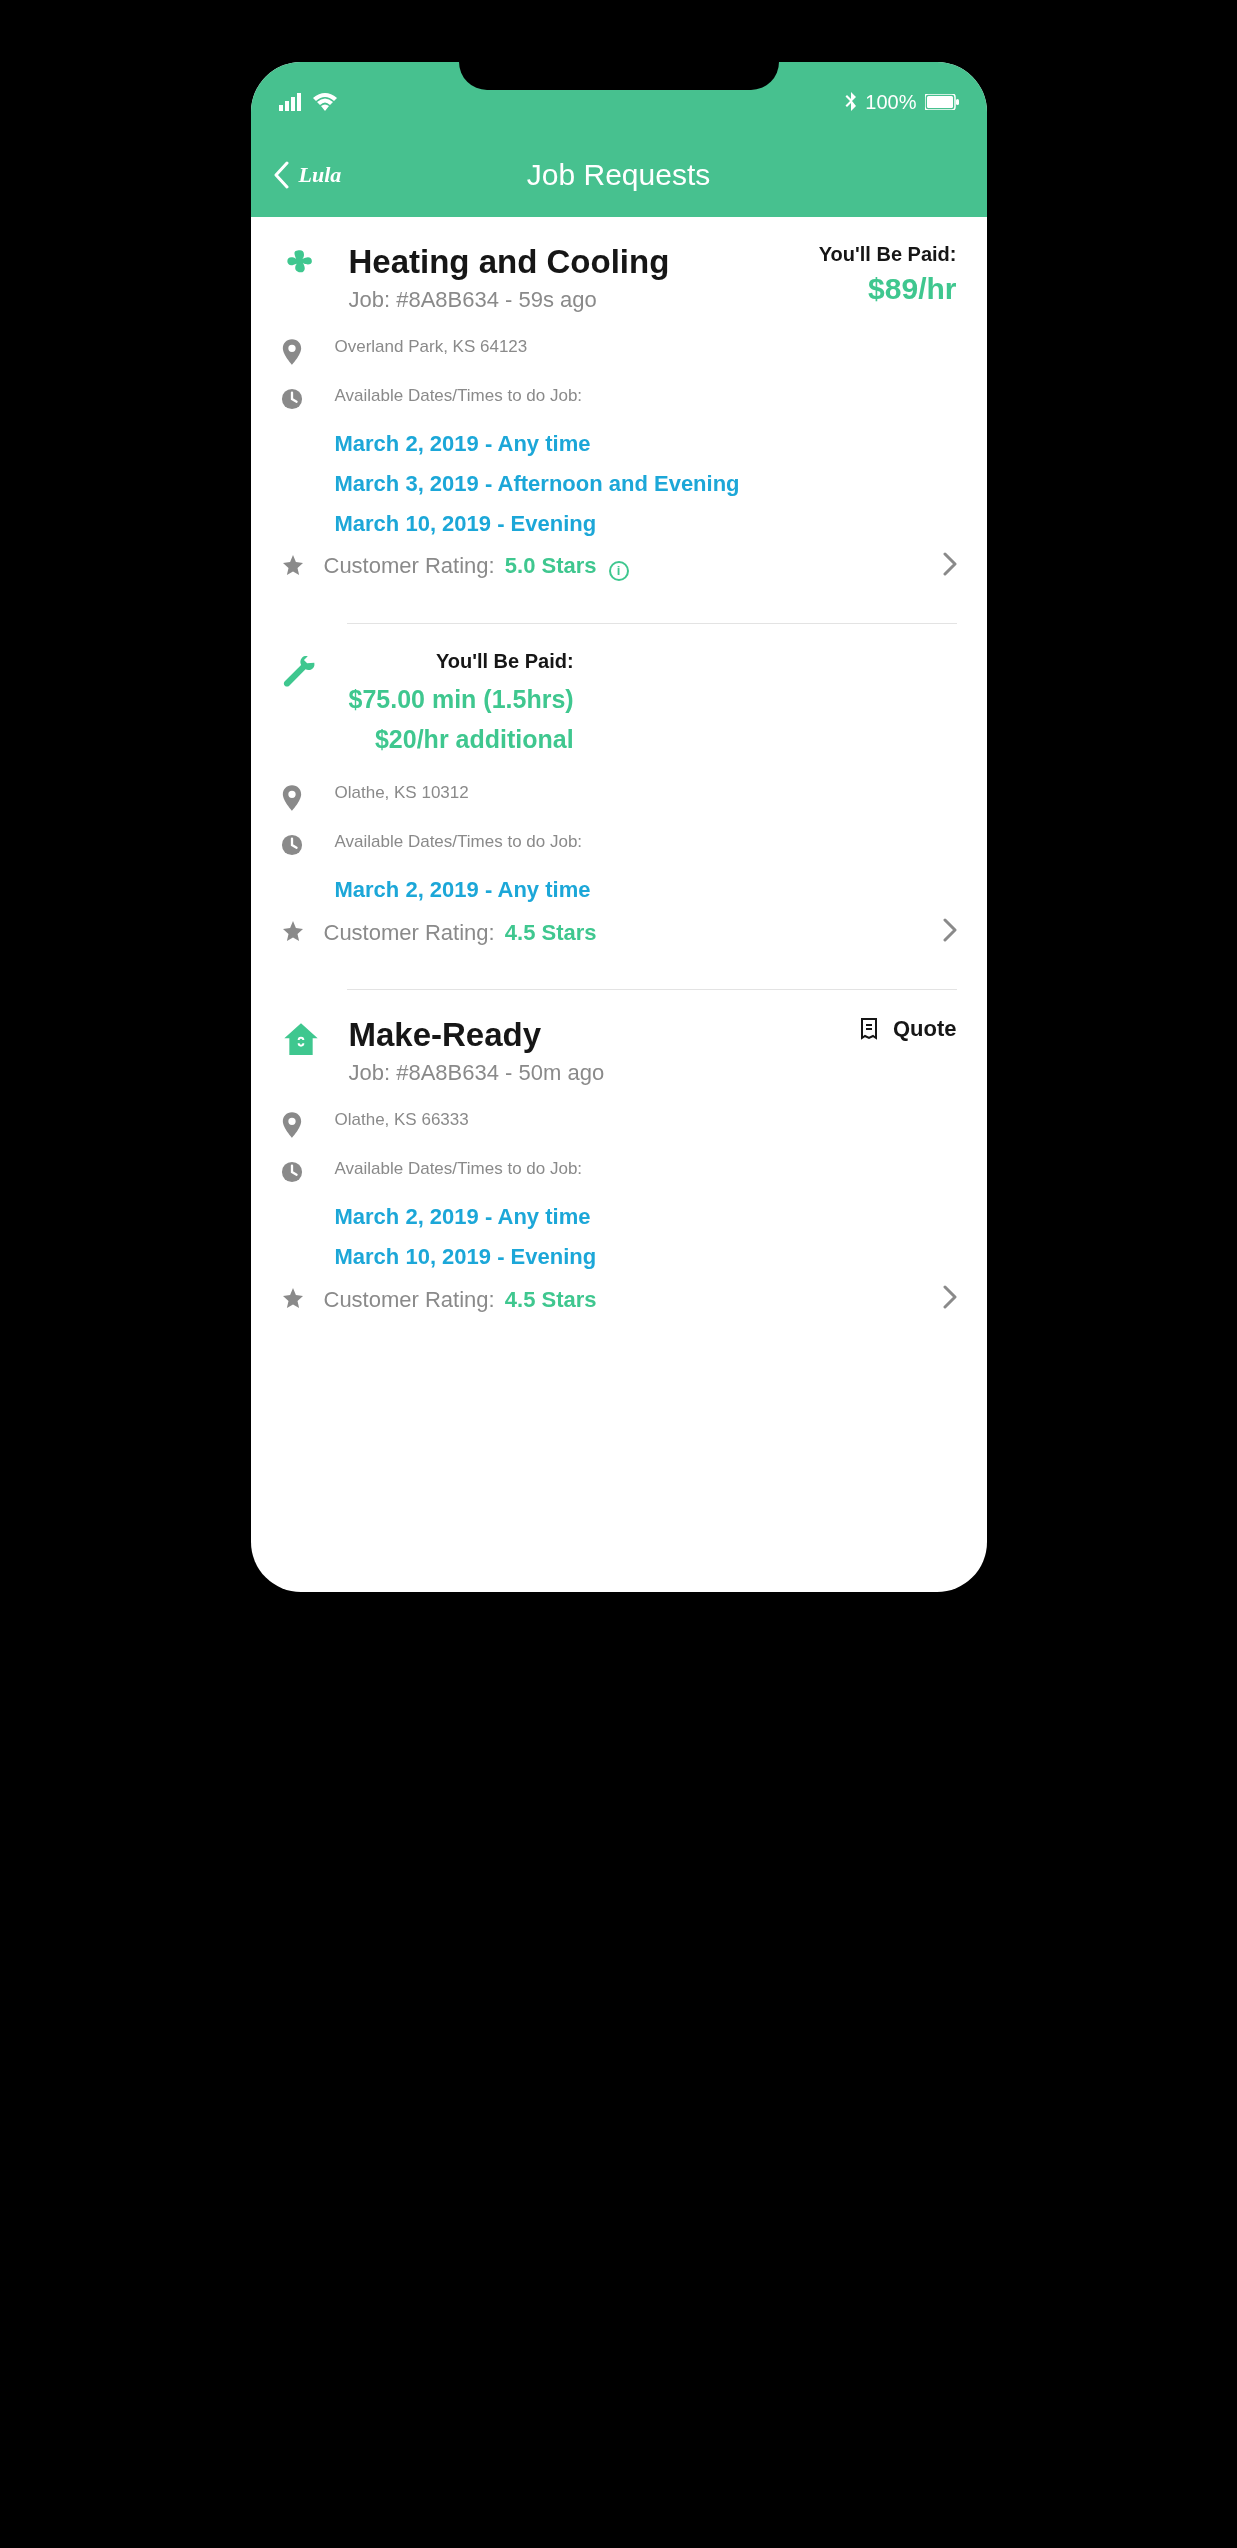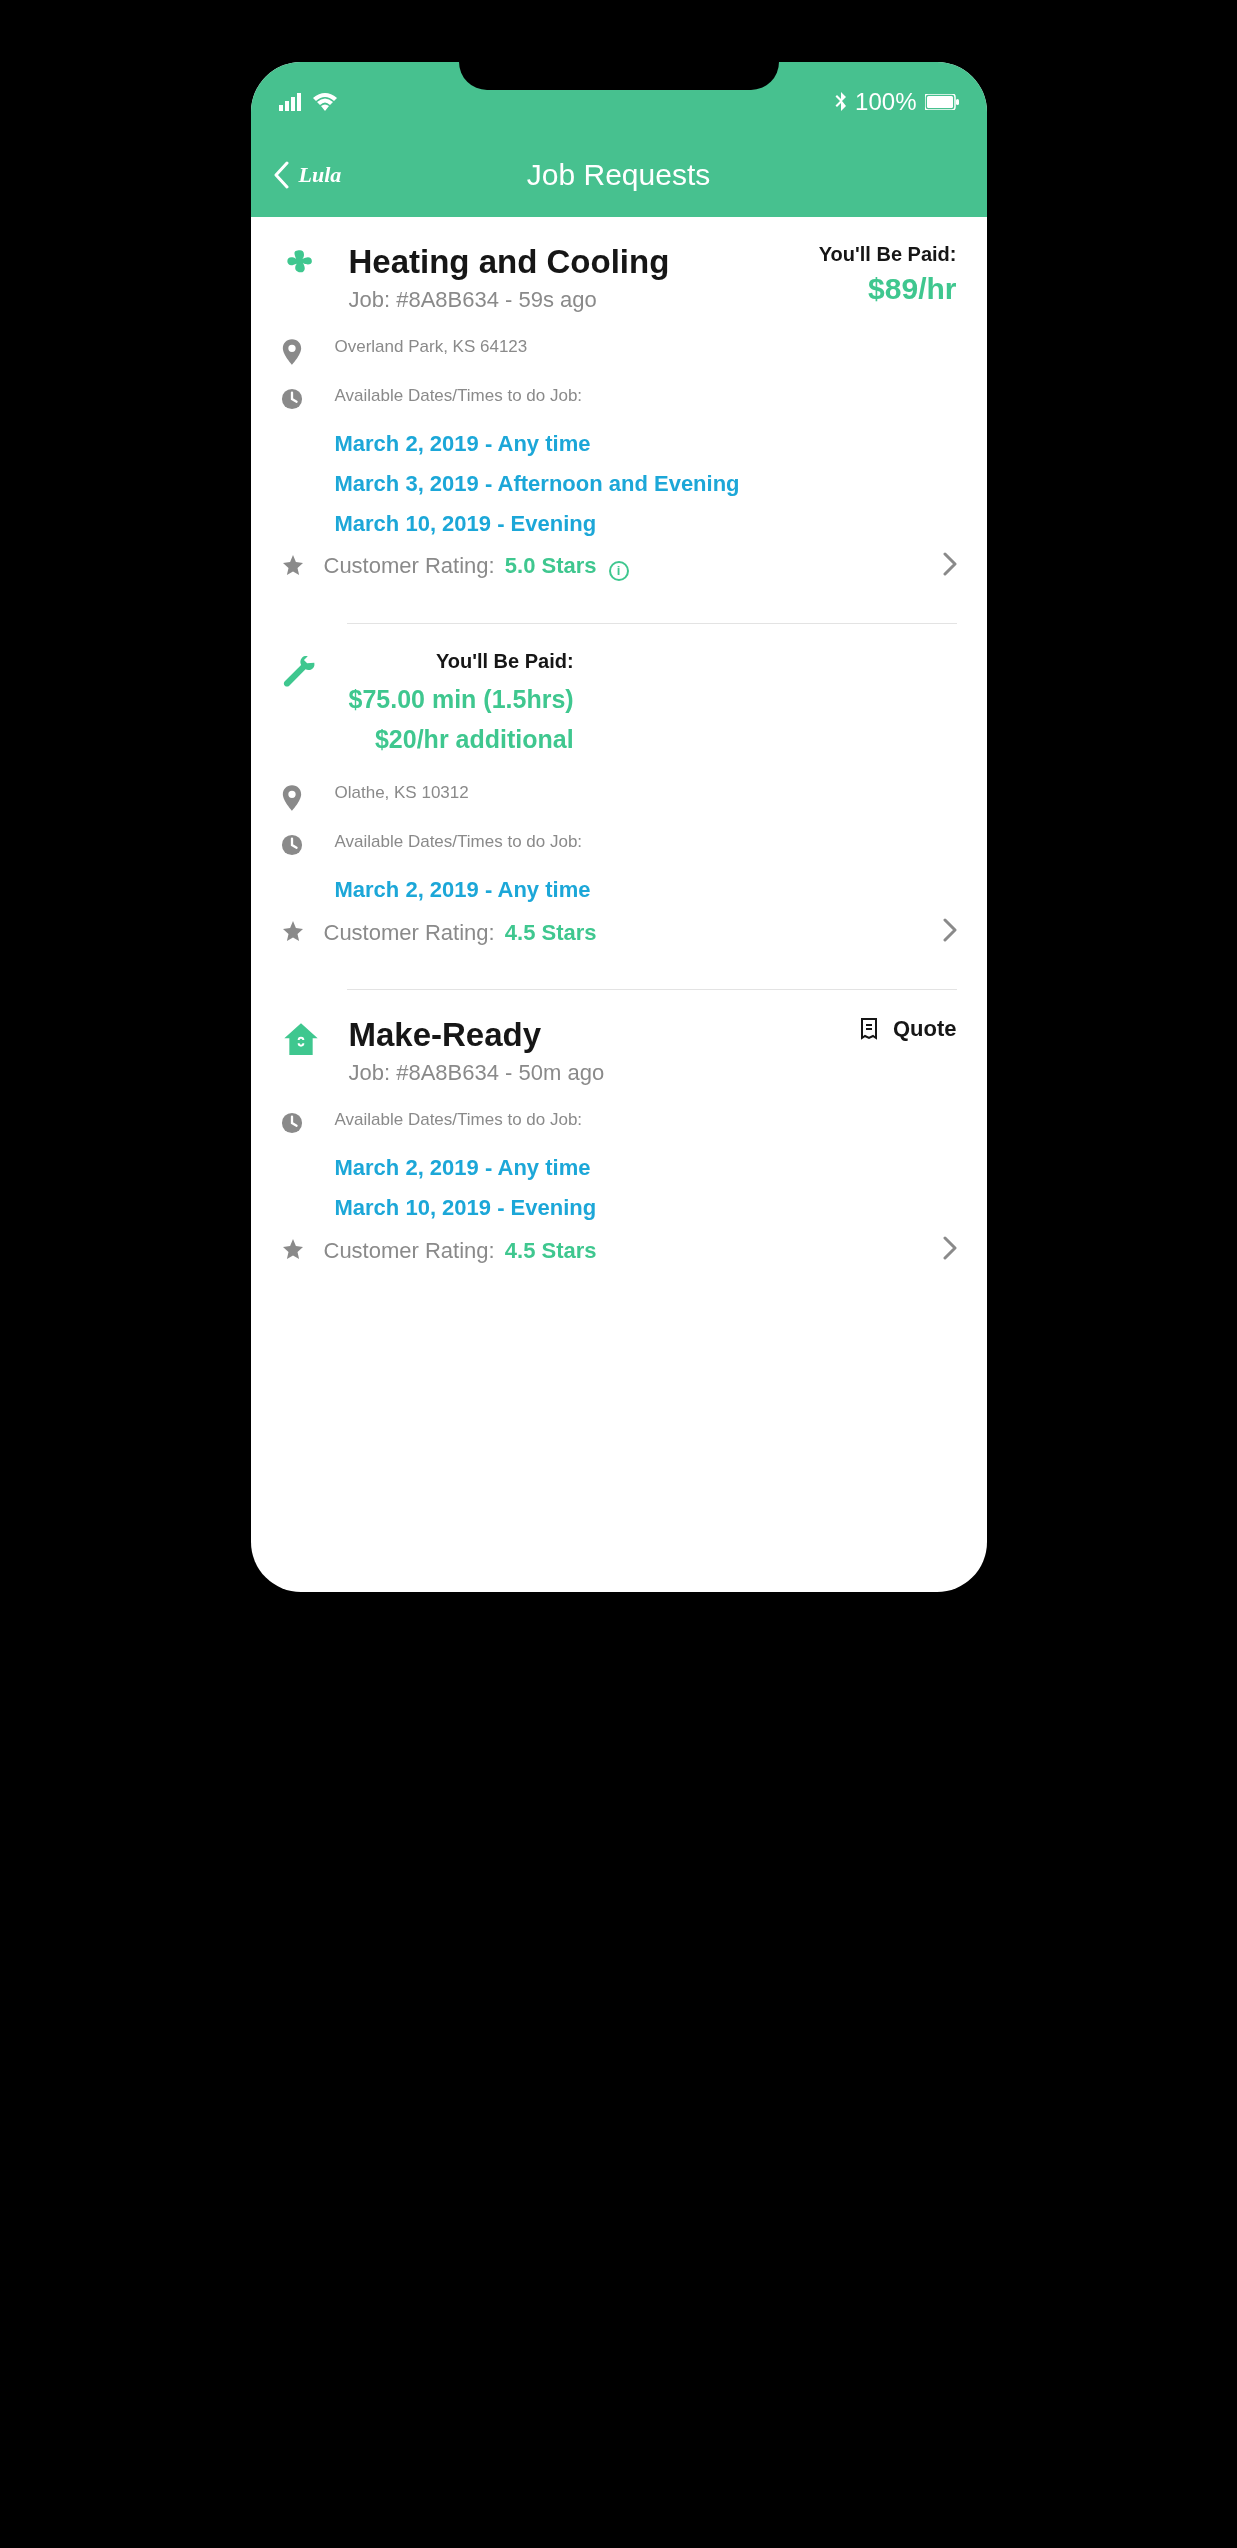--- a/index.html
+++ b/index.html
@@ -41,21 +41,21 @@
   .status-bar {
     background: #47c18f;
     height: 70px;
     display: flex;
     align-items: center;
     justify-content: space-between;
     padding: 10px 28px 0 28px;
     color: #fff;
   }
   .status-left { display: flex; align-items: center; gap: 8px; }
-  .status-right { display: flex; align-items: center; gap: 8px; font-size: 24px; }
+  .status-right { display: flex; align-items: center; gap: 8px; font-size: 20px; }
   .nav-bar {
     background: #47c18f;
     height: 85px;
     display: flex;
     align-items: center;
     padding: 0 22px;
     color: #fff;
     position: relative;
   }
   .back-btn {
@@ -317,20 +317,28 @@
                   <path d="M3 2h14v19l-3-2-4 2-4-2-3 2V2z"></path>
                   <path d="M7 8h6M7 12h6"></path>
                 </svg>
               <span>Quote</span>
             </div>
           </div>
         </div>
         <div class="job-body">
           <div class="info-row">
             <div class="info-icon">
+              <svg width="22" height="26" viewBox="0 0 24 28" fill="currentColor">
+                  <path d="M12 0C6 0 2 4.5 2 10c0 7 10 18 10 18s10-11 10-18c0-5.5-4-10-10-10zm0 14a4 4 0 110-8 4 4 0 010 8z"></path>
+                </svg>
+            </div>
+            <div class="info-text">Olathe, KS 66333</div>
+          </div>
+          <div class="info-row">
+            <div class="info-icon">
               <svg width="22" height="22" viewBox="0 0 24 24" fill="currentColor">
                   <circle cx="12" cy="12" r="11"></circle>
                   <path d="M12 5v7l5 3" stroke="#fff" stroke-width="2.5" fill="none" stroke-linecap="round"></path>
                 </svg>
             </div>
             <div class="info-text">Available Dates/Times to do Job:</div>
           </div>
           <div class="slot-list">
             <div class="slot">March 2, 2019 - Any time</div>
             <div class="slot">March 10, 2019 - Evening</div>

